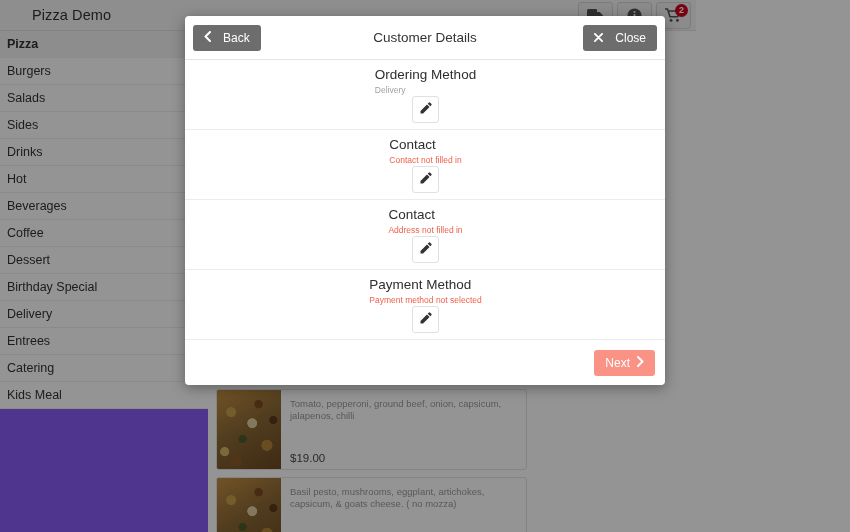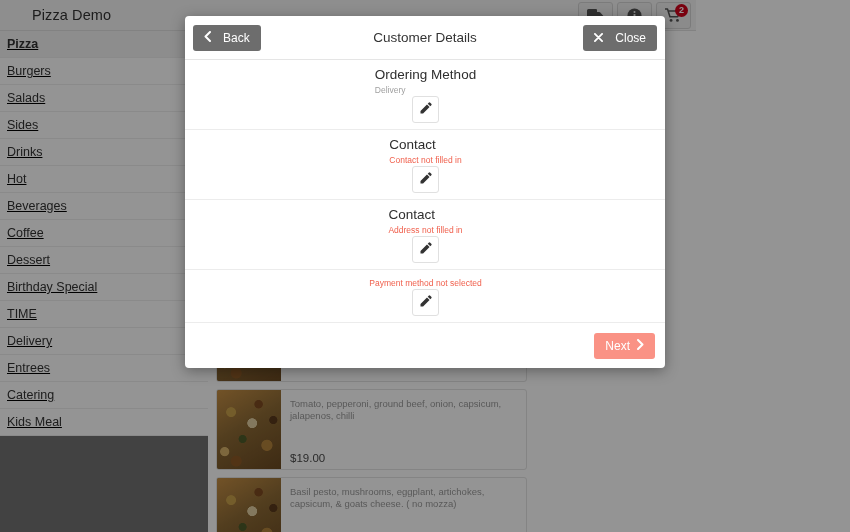--- a/index.html
+++ b/index.html
@@ -56,23 +56,22 @@
     text-align: center;
     padding: 0 2px;
     font-weight: bold;
   }
 
   
   .sidebar {
     position: absolute;
     top: 31px; left: 0;
     width: 208px; height: 501px;
-    background: #737373;
+    background: #8b5cf6;
     overflow: hidden;
-    text-decoration: underline;
   }
   .side-item {
     height: 27px;
     display: flex; align-items: center;
     padding-left: 7px;
     font-size: 12.5px;
     color: #333333;
     border-bottom: 1px solid #eeeeee;
     background: #ffffff;
   }
@@ -308,23 +307,20 @@
     <div class="side-item">
         <span>Coffee</span>
       </div>
     <div class="side-item">
         <span>Dessert</span>
       </div>
     <div class="side-item">
         <span>Birthday Special</span>
       </div>
     <div class="side-item">
-        <span>TIME</span>
-      </div>
-    <div class="side-item">
         <span>Delivery</span>
       </div>
     <div class="side-item">
         <span>Entrees</span>
       </div>
     <div class="side-item">
         <span>Catering</span>
       </div>
     <div class="side-item">
         <span>Kids Meal</span>
@@ -454,20 +450,21 @@
         <span>
           <svg width="13" height="13" viewBox="0 0 14 14">
               <path d="M10.4 0.8a1.2 1.2 0 0 1 1.7 0l1.1 1.1a1.2 1.2 0 0 1 0 1.7l-1 1-2.8-2.8zM8.6 2.6l2.8 2.8-7 7H1.6V9.6z" fill="#333"></path>
             </svg>
         </span>
       </div>
     </div>
 
     <div class="row">
       <div class="row-texts">
+        <div class="row-label">Payment Method</div>
         <div class="row-sub sub-error">Payment method not selected</div>
       </div>
       <div class="edit-btn">
         <span>
           <svg width="13" height="13" viewBox="0 0 14 14">
               <path d="M10.4 0.8a1.2 1.2 0 0 1 1.7 0l1.1 1.1a1.2 1.2 0 0 1 0 1.7l-1 1-2.8-2.8zM8.6 2.6l2.8 2.8-7 7H1.6V9.6z" fill="#333"></path>
             </svg>
         </span>
       </div>
     </div>

